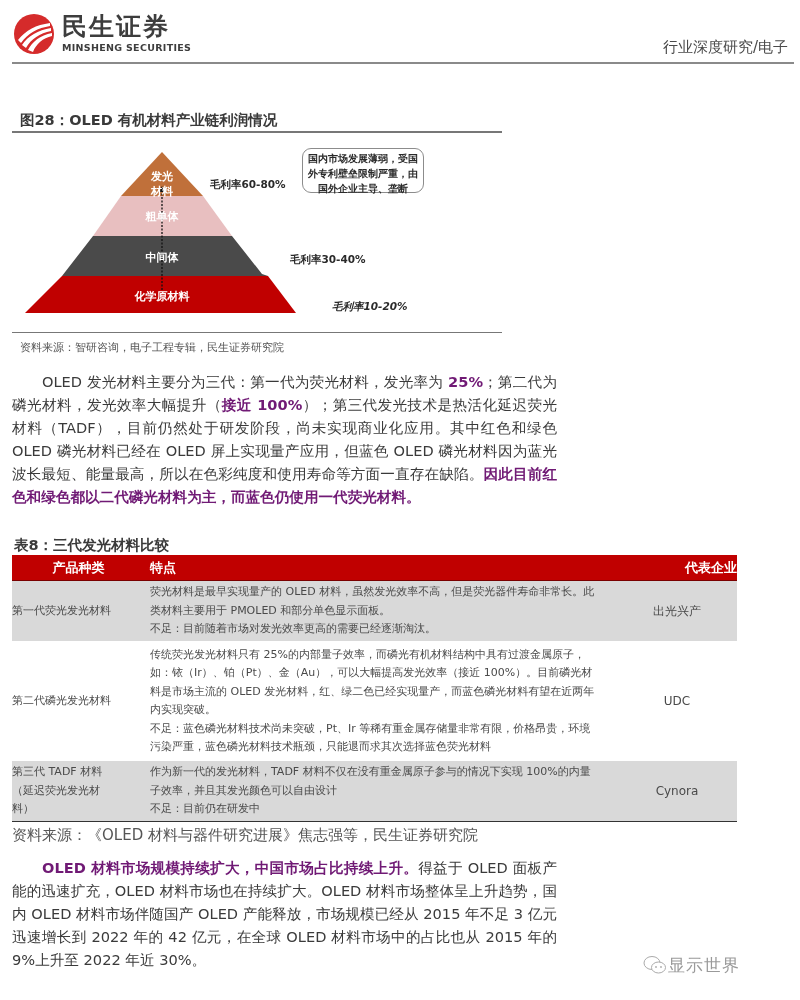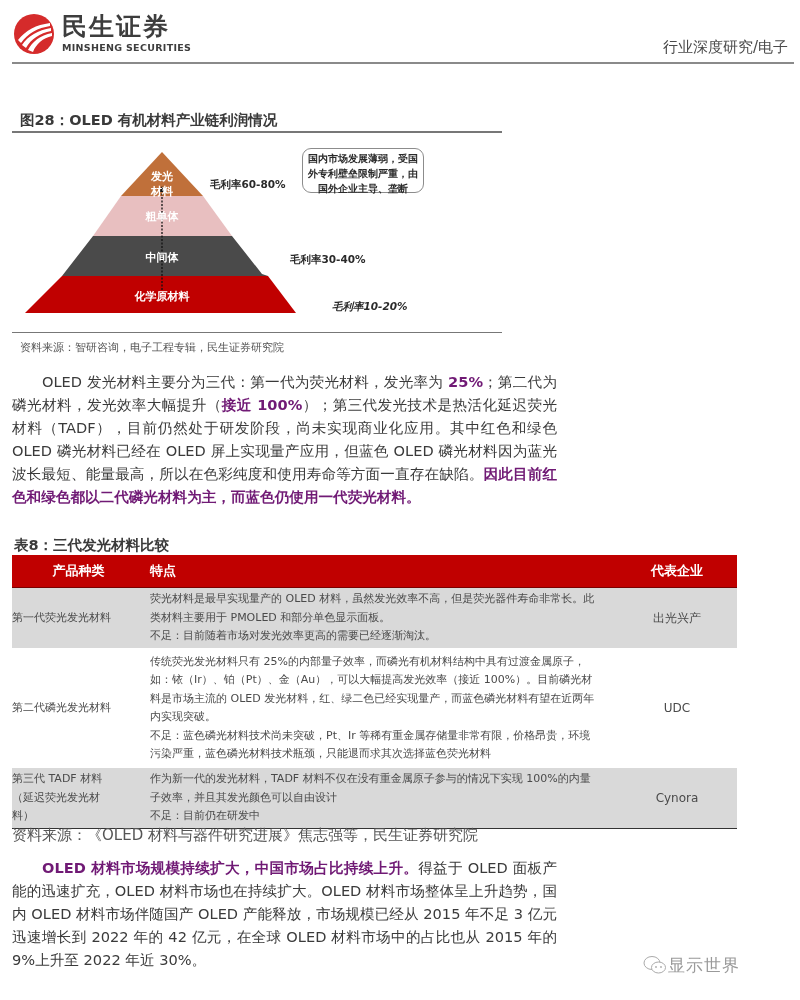--- a/index.html
+++ b/index.html
@@ -28,21 +28,21 @@
              font-size:10px; font-weight:bold; color:#2a2a2a; text-align:center; line-height:15px; padding:2px 4px; box-sizing:border-box; }
 
   
   .para { left:12px; width:545px; font-size:14.6px; line-height:23px; color:#3a3a3a; text-align:justify; }
   .para b { color:#701a75; }
   .indent { display:inline-block; width:30px; }
 
   
   .tbl-title { left:14px; top:536px; font-size:14.5px; font-weight:bold; color:#3a3a3a; line-height:18px; }
   table.cmp { position:absolute; left:12px; top:555px; width:725px; border-collapse:collapse; font-size:11px; color:#4a4a4a; }
-  table.cmp th { background:#c00000; color:#fff; font-size:13px; font-weight:bold; height:32px; padding:0; border-bottom:1px solid #7a0000; }
+  table.cmp th { background:#c00000; color:#fff; font-size:13px; font-weight:bold; height:25px; padding:0; border-bottom:1px solid #7a0000; }
   table.cmp td { vertical-align:middle; padding:0; }
   table.cmp td.kind { width:133px; text-align:left; line-height:18.5px; }
   table.cmp td.feat { line-height:18.5px; padding-left:5px; }
   table.cmp td.comp { width:120px; text-align:center; font-size:12px; }
   tr.gray td { background:#d9d9d9; }
   tr.white td { background:#ffffff; }
   tr.last td { border-bottom:1.5px solid #333; }
   .tbl-source { left:12px; top:828px; font-size:15px; color:#555; line-height:14px; }
 
   .watermark { left:668px; top:955px; font-size:17px; color:#9a9a9a; line-height:20px; letter-spacing:1px; }
@@ -96,21 +96,21 @@
 <div class="abs fig-source">资料来源：智研咨询，电子工程专辑，民生证券研究院</div>
 
 <div class="abs para" style="top:370px;"><span class="indent"></span><span>OLED 发光材料主要分为三代：第一代为荧光材料，发光率为 </span><b>25%</b><span>；第二代为磷光材料，发光效率大幅提升（</span><b>接近 100%</b><span>）；第三代发光技术是热活化延迟荧光材料（TADF），目前仍然处于研发阶段，尚未实现商业化应用。其中红色和绿色 OLED 磷光材料已经在 OLED 屏上实现量产应用，但蓝色 OLED 磷光材料因为蓝光波长最短、能量最高，所以在色彩纯度和使用寿命等方面一直存在缺陷。</span><b>因此目前红色和绿色都以二代磷光材料为主，而蓝色仍使用一代荧光材料。</b></div>
 
 <div class="abs tbl-title">表8：三代发光材料比较</div>
 <table class="cmp">
   <thead>
     <tr>
       <th style="width:133px;text-align:center;">产品种类</th>
       <th style="text-align:left;padding-left:5px;">特点</th>
-      <th style="width:120px;text-align:center;">代表企业</th>
+      <th style="width:120px;text-align:right;">代表企业</th>
     </tr>
   </thead>
   <tbody>
     <tr class="gray">
       <td class="kind" style="height:60px;">第一代荧光发光材料</td>
       <td class="feat">
         <div>荧光材料是最早实现量产的 OLED 材料，虽然发光效率不高，但是荧光器件寿命非常长。此</div>
         <div>类材料主要用于 PMOLED 和部分单色显示面板。</div>
         <div>不足：目前随着市场对发光效率更高的需要已经逐渐淘汰。</div>
       </td>

